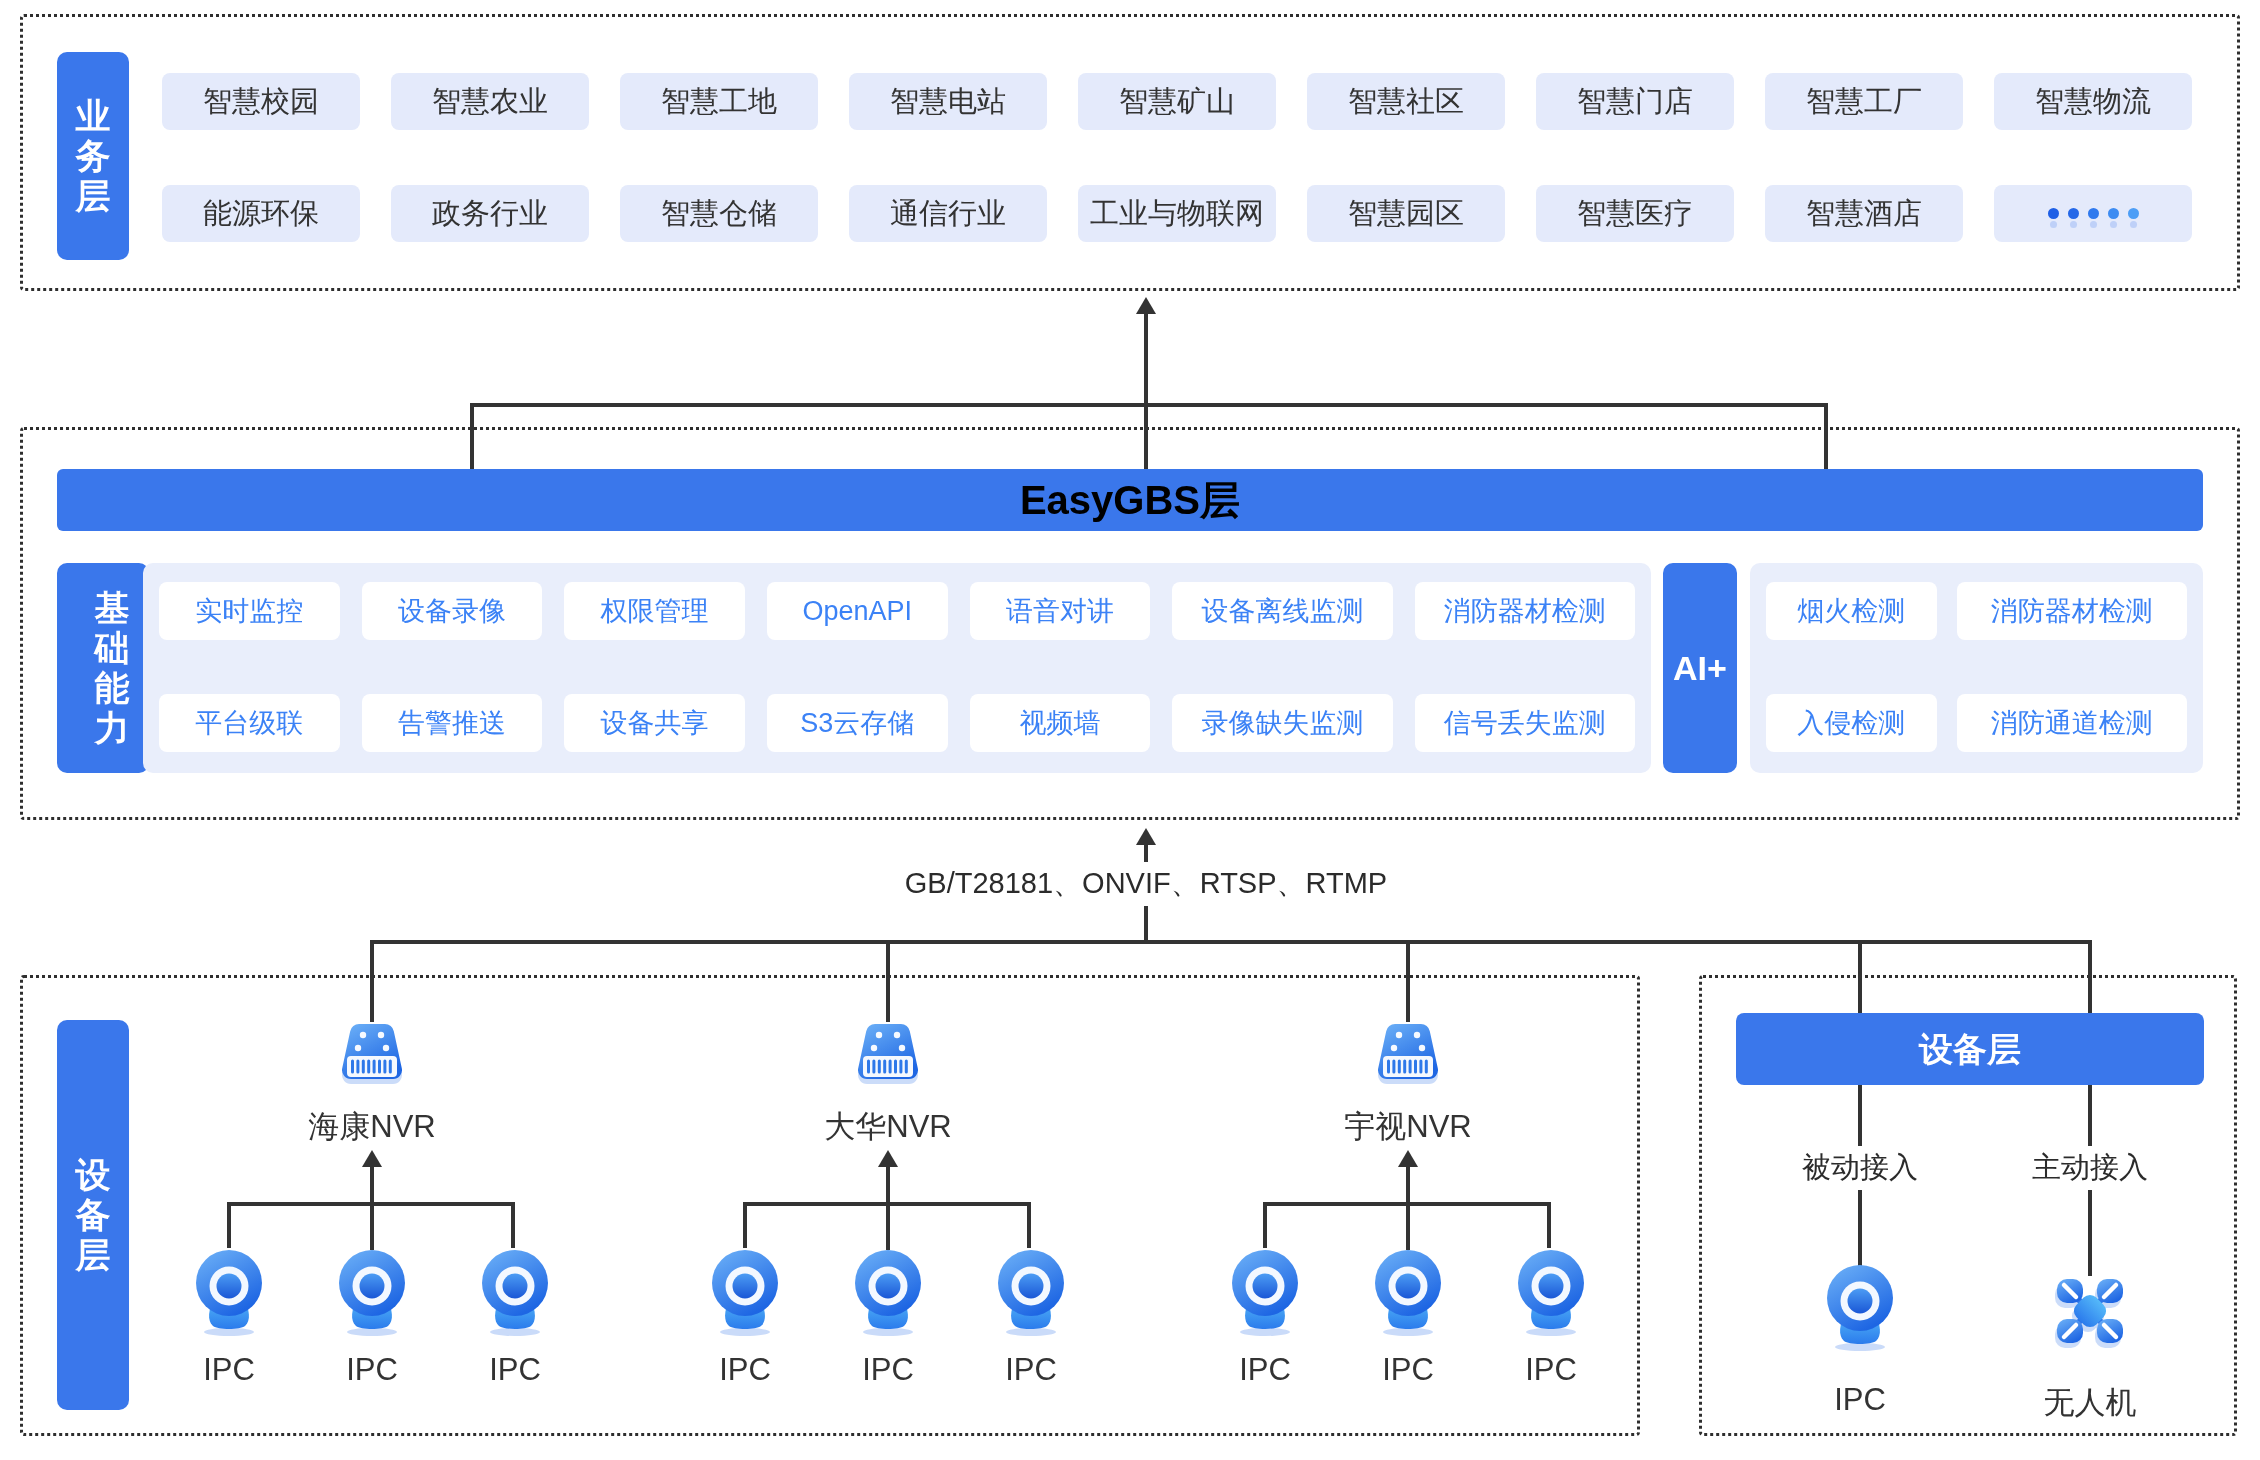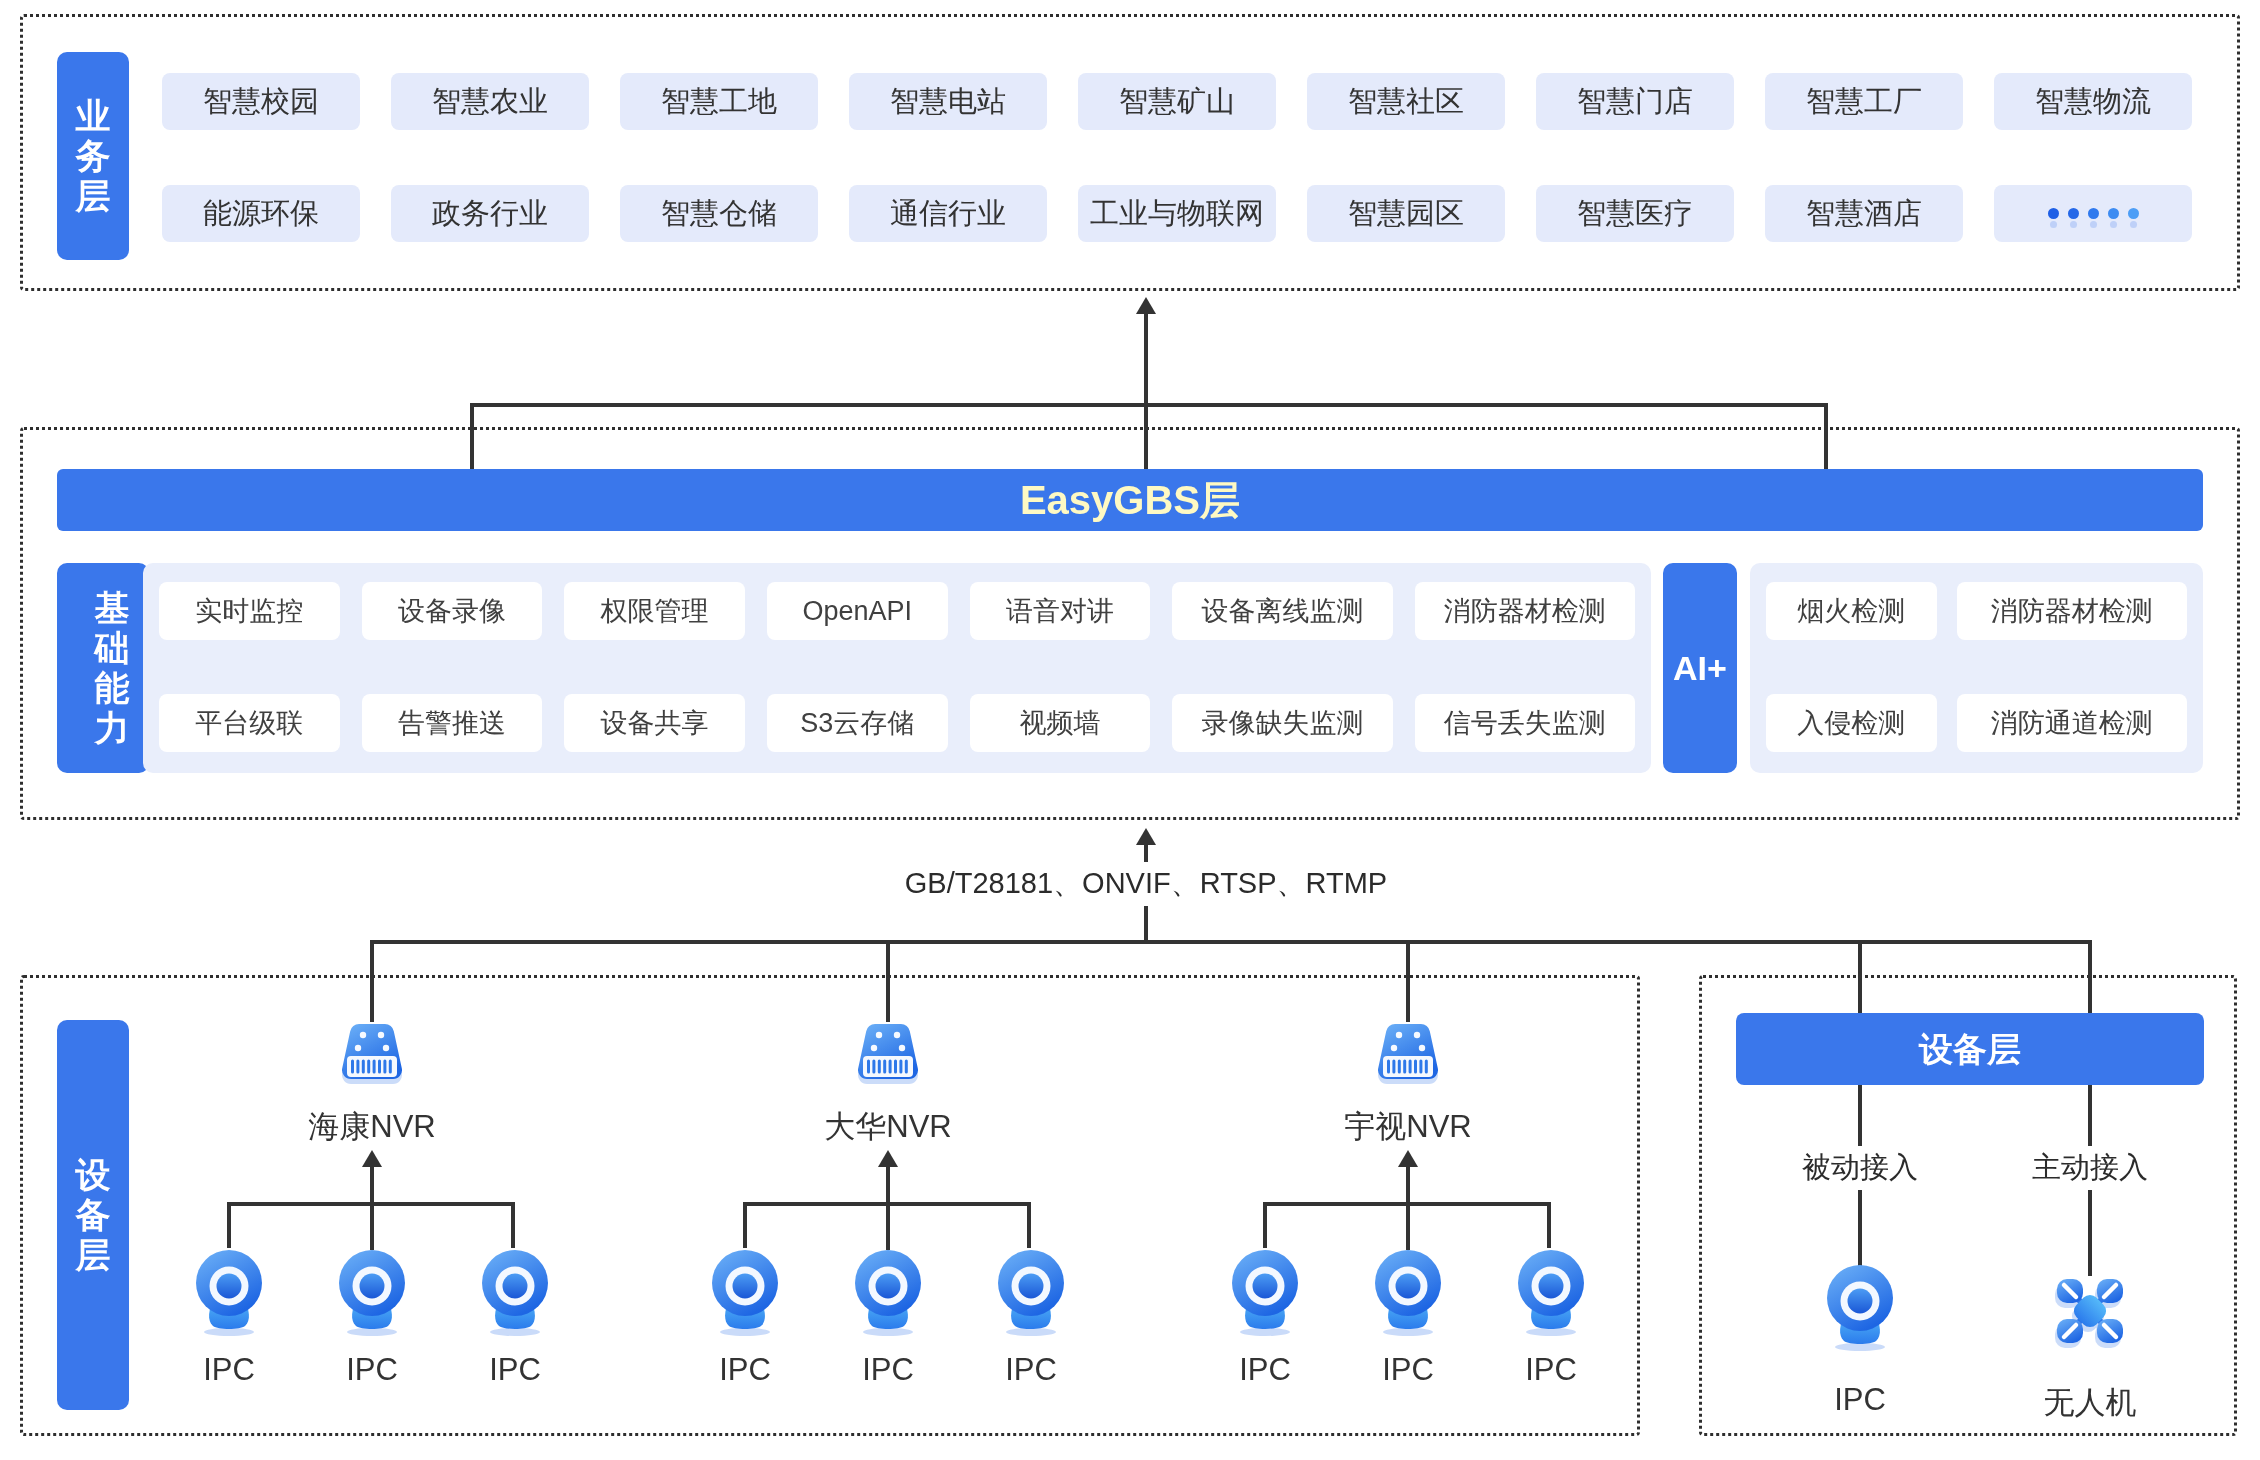--- a/index.html
+++ b/index.html
@@ -11,25 +11,25 @@
   .vlabel span{display:block;width:1.12em;font-size:35px;font-weight:600;line-height:40px;
           text-align:center;word-break:break-all;}
   .bgrid{position:absolute;left:162px;top:73px;display:grid;
          grid-template-columns:repeat(9,198px);column-gap:31px;row-gap:55px;z-index:2;}
   .chip{height:57px;line-height:57px;background:#E4EAFB;border-radius:8px;text-align:center;
         font-size:29px;font-weight:500;color:#333;}
   .dotschip{display:flex;align-items:center;justify-content:center;gap:9px;}
   .dotschip i{display:block;width:11px;height:11px;border-radius:50%;
         box-shadow:0 11px 0 -2px rgba(76,132,240,.25);}
   .bar{position:absolute;left:57px;top:469px;width:2146px;height:62px;background:#3A77EB;
-       border-radius:6px;color:#fef9c3;font-size:40px;font-weight:700;text-align:center;line-height:62px;z-index:2;}
+       border-radius:6px;color:#000000;font-size:40px;font-weight:700;text-align:center;line-height:62px;z-index:2;}
   .panel{position:absolute;background:#E9EEFB;border-radius:10px;z-index:2;}
   .crow{position:absolute;left:16px;right:16px;display:flex;gap:22px;height:58px;}
   .wchip{background:#fff;border-radius:8px;text-align:center;line-height:58px;
-         font-size:27px;font-weight:500;color:#404040;}
+         font-size:27px;font-weight:500;color:#3b82f6;}
   .f1{flex:1;} .f12{flex:1.22;} .f135{flex:1.35;}
   .aibox{position:absolute;left:1663px;top:563px;width:74px;height:210px;background:#3A77EB;
          border-radius:10px;color:#fff;font-size:34px;font-weight:700;
          display:flex;align-items:center;justify-content:center;z-index:2;}
   .vline{position:absolute;width:4px;background:#333;z-index:1;}
   .hline{position:absolute;height:4px;background:#333;z-index:1;}
   .arrowup{position:absolute;width:0;height:0;border-left:10px solid transparent;
            border-right:10px solid transparent;border-bottom:17px solid #333;z-index:1;}
   .ctext{position:absolute;transform:translateX(-50%);background:#fff;padding:2px 18px;
          font-size:29px;font-weight:500;color:#2b2b2b;white-space:nowrap;z-index:2;}

